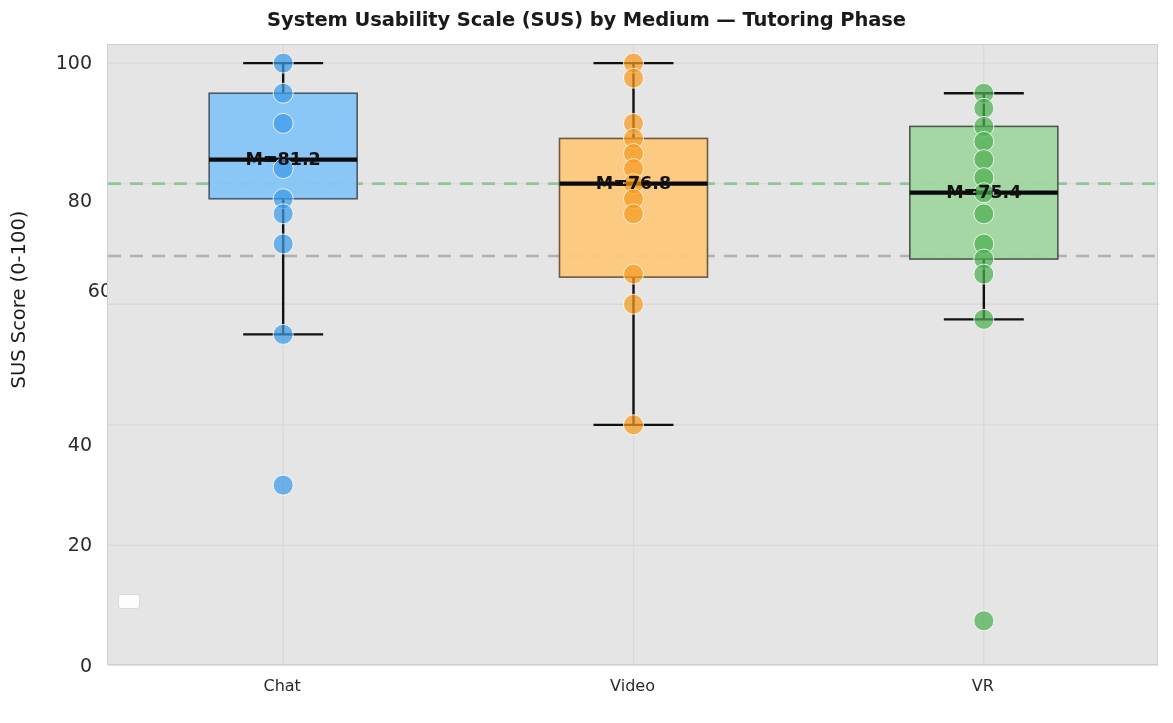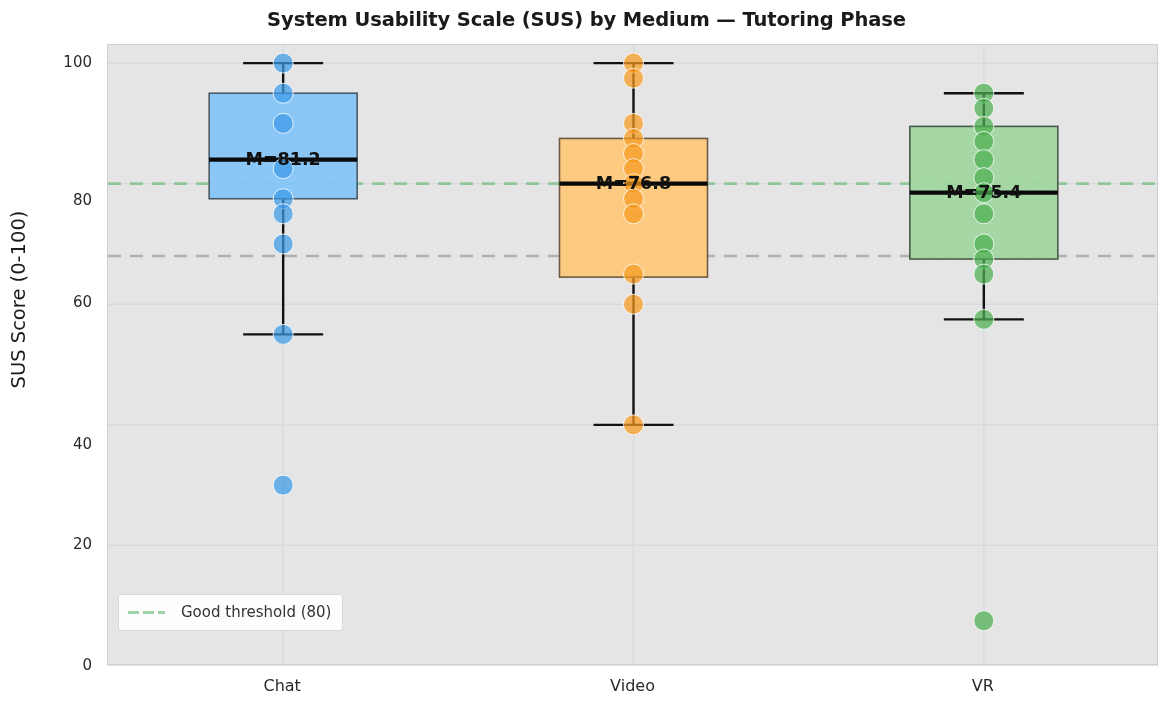--- a/index.html
+++ b/index.html
@@ -11,21 +11,21 @@
     font-size:19.5px;font-weight:bold;color:#1a1a1a;letter-spacing:-0.1px;
   }
 
   
   #plot-area{
     position:absolute;left:107px;top:44px;width:1051px;height:621px;
     border:1.4px solid #cfcfcf;box-sizing:border-box;background:#e5e5e5;
   }
   #svg-layer{position:absolute;left:0;top:0;width:1051px;height:621px;}
   .ytick-wrap{position:absolute;left:0;width:92px;text-align:right;
-    font-size:15px;color:#2a2a2a;transform:translateY(-50%);}
+    font-size:19px;color:#2a2a2a;transform:translateY(-50%);}
 
   #ylabel{
     position:absolute;left:-262px;top:288px;width:560px;text-align:center;
     font-size:19.5px;color:#1a1a1a;transform:rotate(-90deg);transform-origin:center center;
   }
 
   .xtick-wrap{position:absolute;top:676px;font-size:16px;color:#2a2a2a;
     text-align:center;transform:translateX(-50%);}
 
   
@@ -46,21 +46,21 @@
 <div id="stage">
 
   <div id="chart-title">System Usability Scale (SUS) by Medium — Tutoring Phase</div>
 
   <div id="ylabel">SUS Score (0-100)</div>
 
   <div id="ytick-labels">
       <div class="ytick-wrap" style="top: 665px;">0</div>
       <div class="ytick-wrap" style="top: 544.417px;">20</div>
       <div class="ytick-wrap" style="top: 423.835px; margin-top: 20px;">40</div>
-      <div class="ytick-wrap" style="top: 302px;">60</div>
+      <div class="ytick-wrap" style="top: 290px; padding-left: 20px;">60</div>
       <div class="ytick-wrap" style="top: 178px; margin-top: 22px;">80</div>
       <div class="ytick-wrap" style="top: 62.0874px;">100</div>
     </div>
   <div id="xtick-labels">
       <div class="xtick-wrap" style="left: 282.167px;">Chat</div>
       <div class="xtick-wrap" style="left: 632.5px;">Video</div>
       <div class="xtick-wrap" style="left: 982.833px;">VR</div>
     </div>
 
   <div id="plot-area">
@@ -134,23 +134,15 @@
           <circle cx="875.8333333333334" cy="214.03398058252424" r="10" fill="#4caf50" stroke="#ffffff" stroke-width="0.8" fill-opacity="0.72"></circle>
           <circle cx="875.8333333333334" cy="229.10679611650482" r="10" fill="#4caf50" stroke="#ffffff" stroke-width="0.8" fill-opacity="0.72"></circle>
           <circle cx="875.8333333333334" cy="274.32524271844665" r="10" fill="#4caf50" stroke="#ffffff" stroke-width="0.8" fill-opacity="0.72"></circle>
           <circle cx="875.8333333333334" cy="575.7815533980582" r="10" fill="#4caf50" stroke="#ffffff" stroke-width="0.8" fill-opacity="0.72"></circle>
           <text x="875.8333333333334" y="148.2135922330097" text-anchor="middle" dominant-baseline="middle" font-size="17.5px" font-weight="bold" font-family="&quot;DejaVu Sans&quot;,&quot;Liberation Sans&quot;,sans-serif" fill="#111">M=75.4</text>
         </g>
       </svg>
   </div>
 
   <div id="legend">
-    <div class="legend-row">
-      <span class="legend-dash">
-        <i style="left:0px;width:11px;background:#9fd3aa;"></i>
-        <i style="left:15px;width:11px;background:#9fd3aa;"></i>
-        <i style="left:30px;width:7px;background:#9fd3aa;"></i>
-      </span>
-      <span class="legend-text">Good threshold (80)</span>
-    </div>
   </div>
 
 </div>
 
 </body></html>

